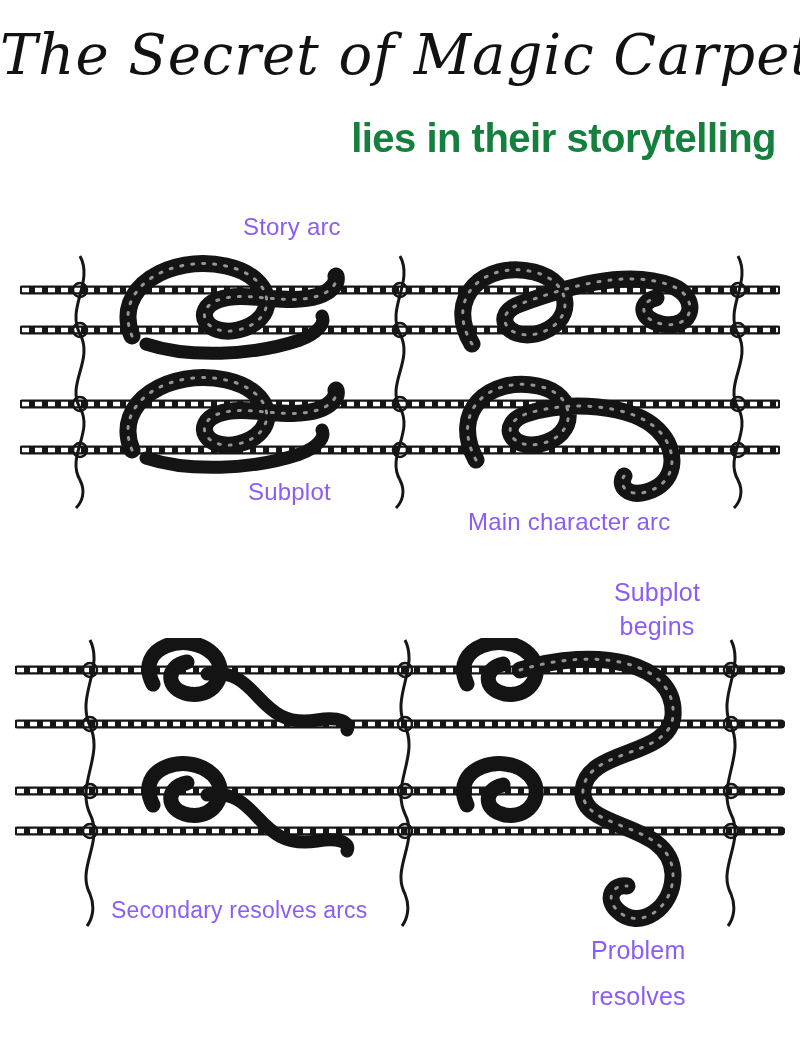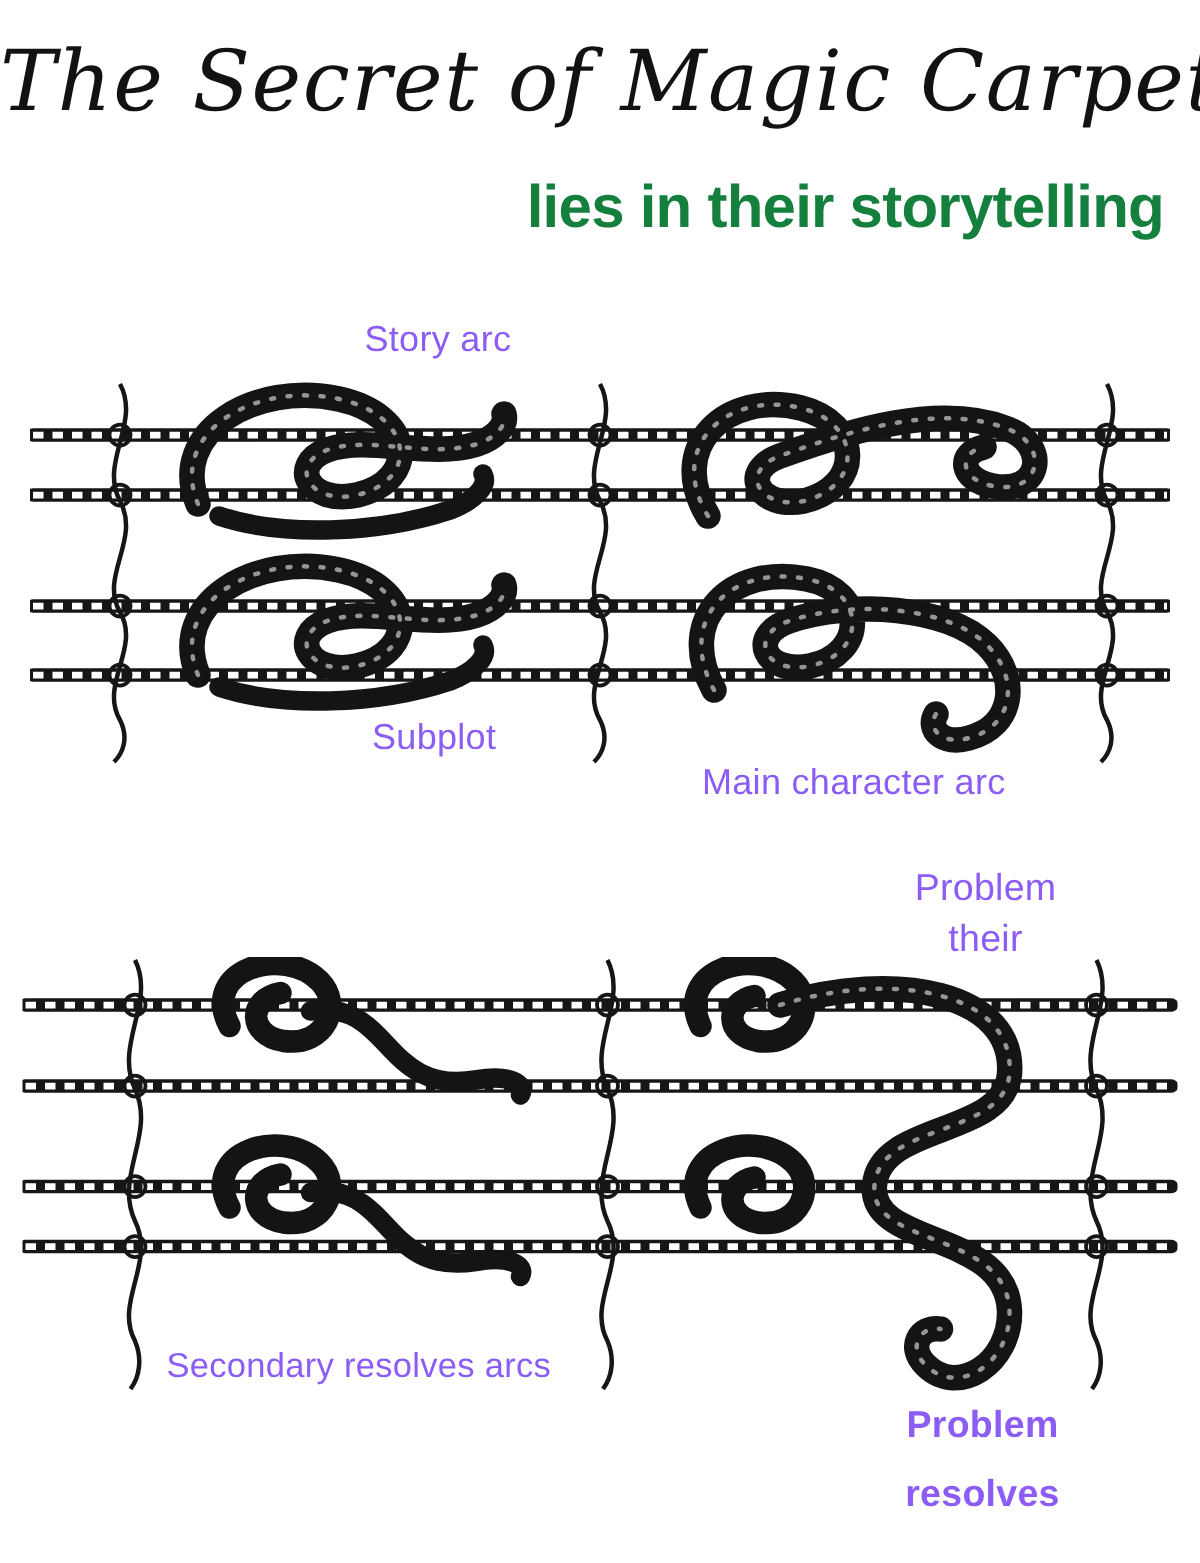--- a/index.html
+++ b/index.html
@@ -15,21 +15,21 @@
   .subtitle{
     position:absolute;top:116px;right:24px;
     font-size:40px;font-weight:700;letter-spacing:-0.5px;color:#15803d;white-space:nowrap;
   }
   .label{position:absolute;font-size:24px;color:#8b5cf6;letter-spacing:.2px;white-space:nowrap;}
   .l-story{left:243px;top:213px;}
   .l-subplot{left:248px;top:478px;}
   .l-main{left:451px;top:508px;margin-left:17px;}
   .l-begins{left:596px;top:575px;width:122px;text-align:center;line-height:34px;font-size:25px;white-space:normal;}
   .l-secondary{left:111px;top:897px;font-size:23px;}
-  .l-resolves{left:591px;top:927px;width:128px;text-align:center;line-height:46px;font-size:25px;white-space:normal;font-weight:bold;}
+  .l-resolves{left:591px;top:927px;width:128px;line-height:46px;font-size:25px;white-space:normal;}
   .weave{position:absolute;}
   .weave1{left:20px;top:252px;width:760px;height:260px;}
   .weave2{left:15px;top:638px;width:770px;height:300px;}
   .rope-core{stroke:#161616;stroke-width:9;fill:none;stroke-linecap:round;}
   .rope-hi{stroke:#ffffff;stroke-width:4.5;fill:none;stroke-dasharray:7 6;}
   .warp{stroke:#161616;stroke-width:3;fill:none;}
   .wrap{stroke:#161616;stroke-width:2.5;fill:none;}
   .yarn{stroke:#141414;fill:none;stroke-linecap:round;stroke-linejoin:round;}
   .y17{stroke-width:17;} .y15{stroke-width:15;} .y13{stroke-width:13;}
   .yarn-hi{stroke:#ffffff;fill:none;stroke-linecap:round;stroke-width:3;stroke-dasharray:2 9;opacity:.55;}
@@ -99,21 +99,21 @@
 
       <g>
         <path class="yarn y17" d="M456,208 C430,160 468,124 518,134 C558,142 558,184 520,192 C490,198 478,172 506,162 C548,148 612,152 638,178 C660,200 656,232 626,240 C608,245 598,234 604,224"></path>
         <path class="yarn-hi" d="M456,208 C430,160 468,124 518,134 C558,142 558,184 520,192 C490,198 478,172 506,162 C548,148 612,152 638,178 C660,200 656,232 626,240 C608,245 598,234 604,224"></path>
       </g>
     </g>
   </svg>
 
   <div class="label l-subplot">Subplot</div>
   <div class="label l-main">Main character arc</div>
-  <div class="label l-begins">Problem their</div>
+  <div class="label l-begins">Subplot begins</div>
 
   <svg class="weave weave2" viewBox="0 0 770 300">
     <g>
       <line class="rope-core" x1="2" y1="32" x2="766" y2="32"></line>
       <line class="rope-hi" x1="2" y1="32" x2="766" y2="32"></line>
       <line class="rope-core" x1="2" y1="86" x2="766" y2="86"></line>
       <line class="rope-hi" x1="2" y1="86" x2="766" y2="86"></line>
       <line class="rope-core" x1="2" y1="153" x2="766" y2="153"></line>
       <line class="rope-hi" x1="2" y1="153" x2="766" y2="153"></line>
       <line class="rope-core" x1="2" y1="193" x2="766" y2="193"></line>

